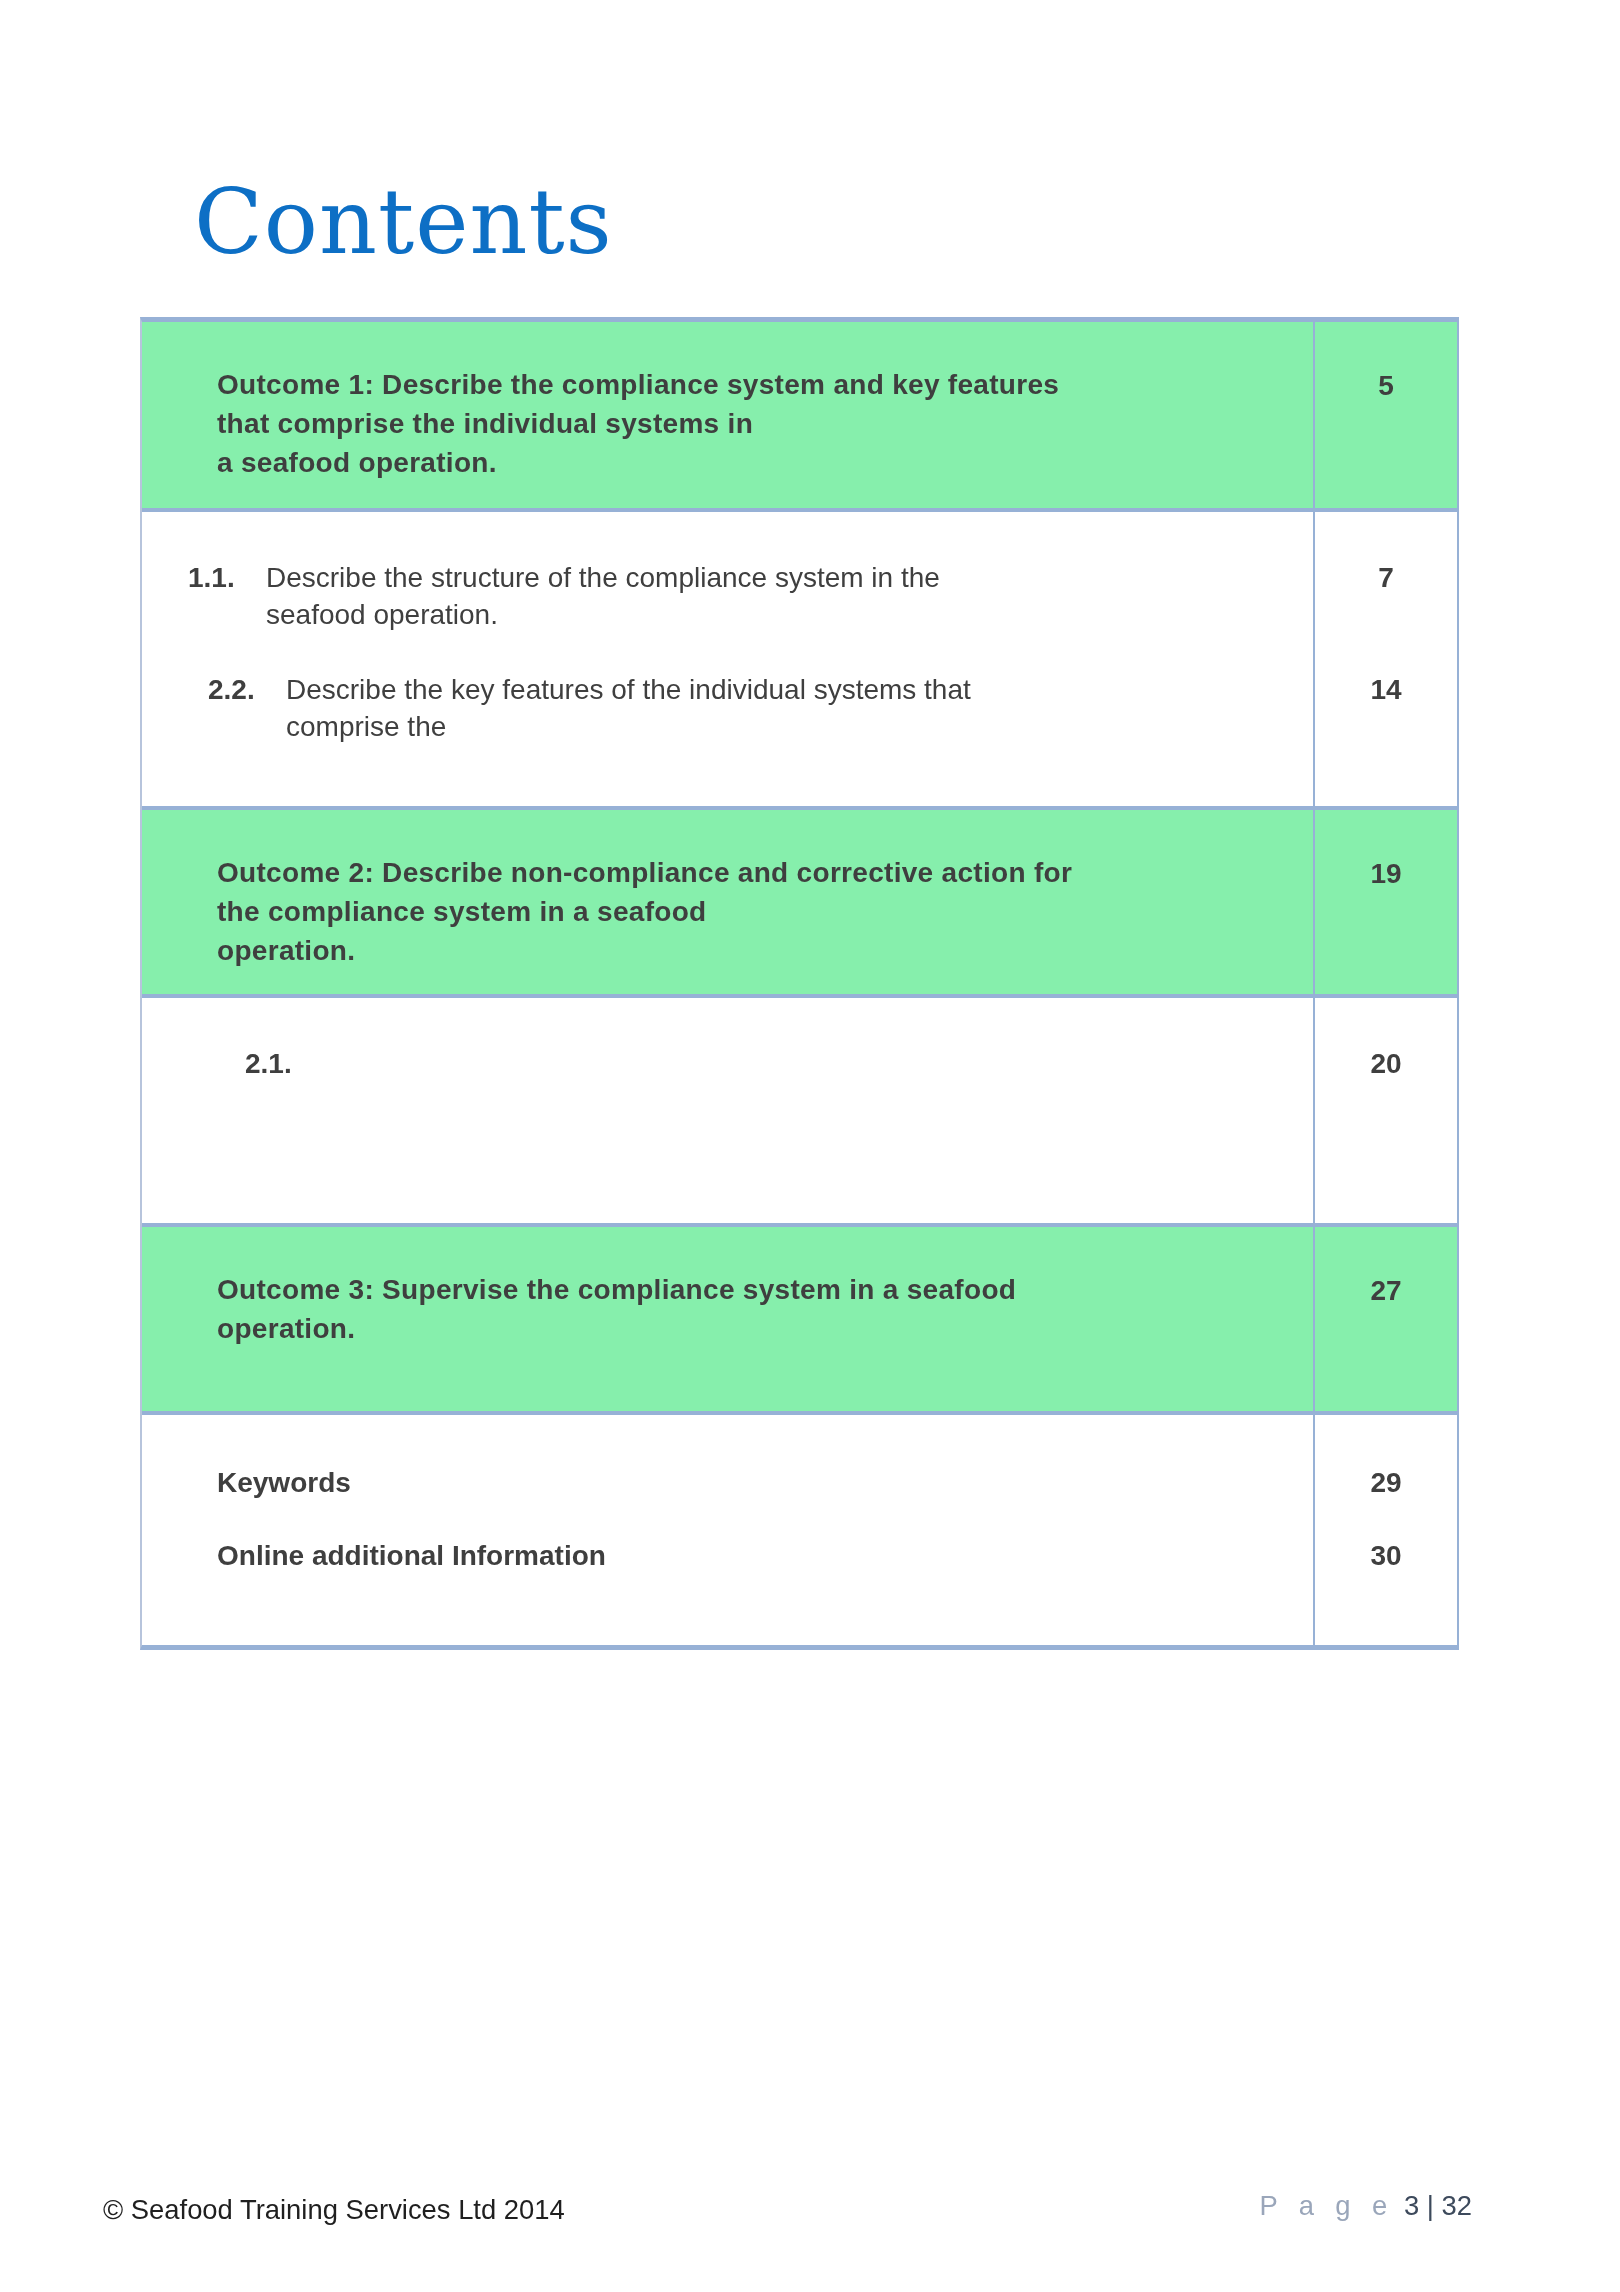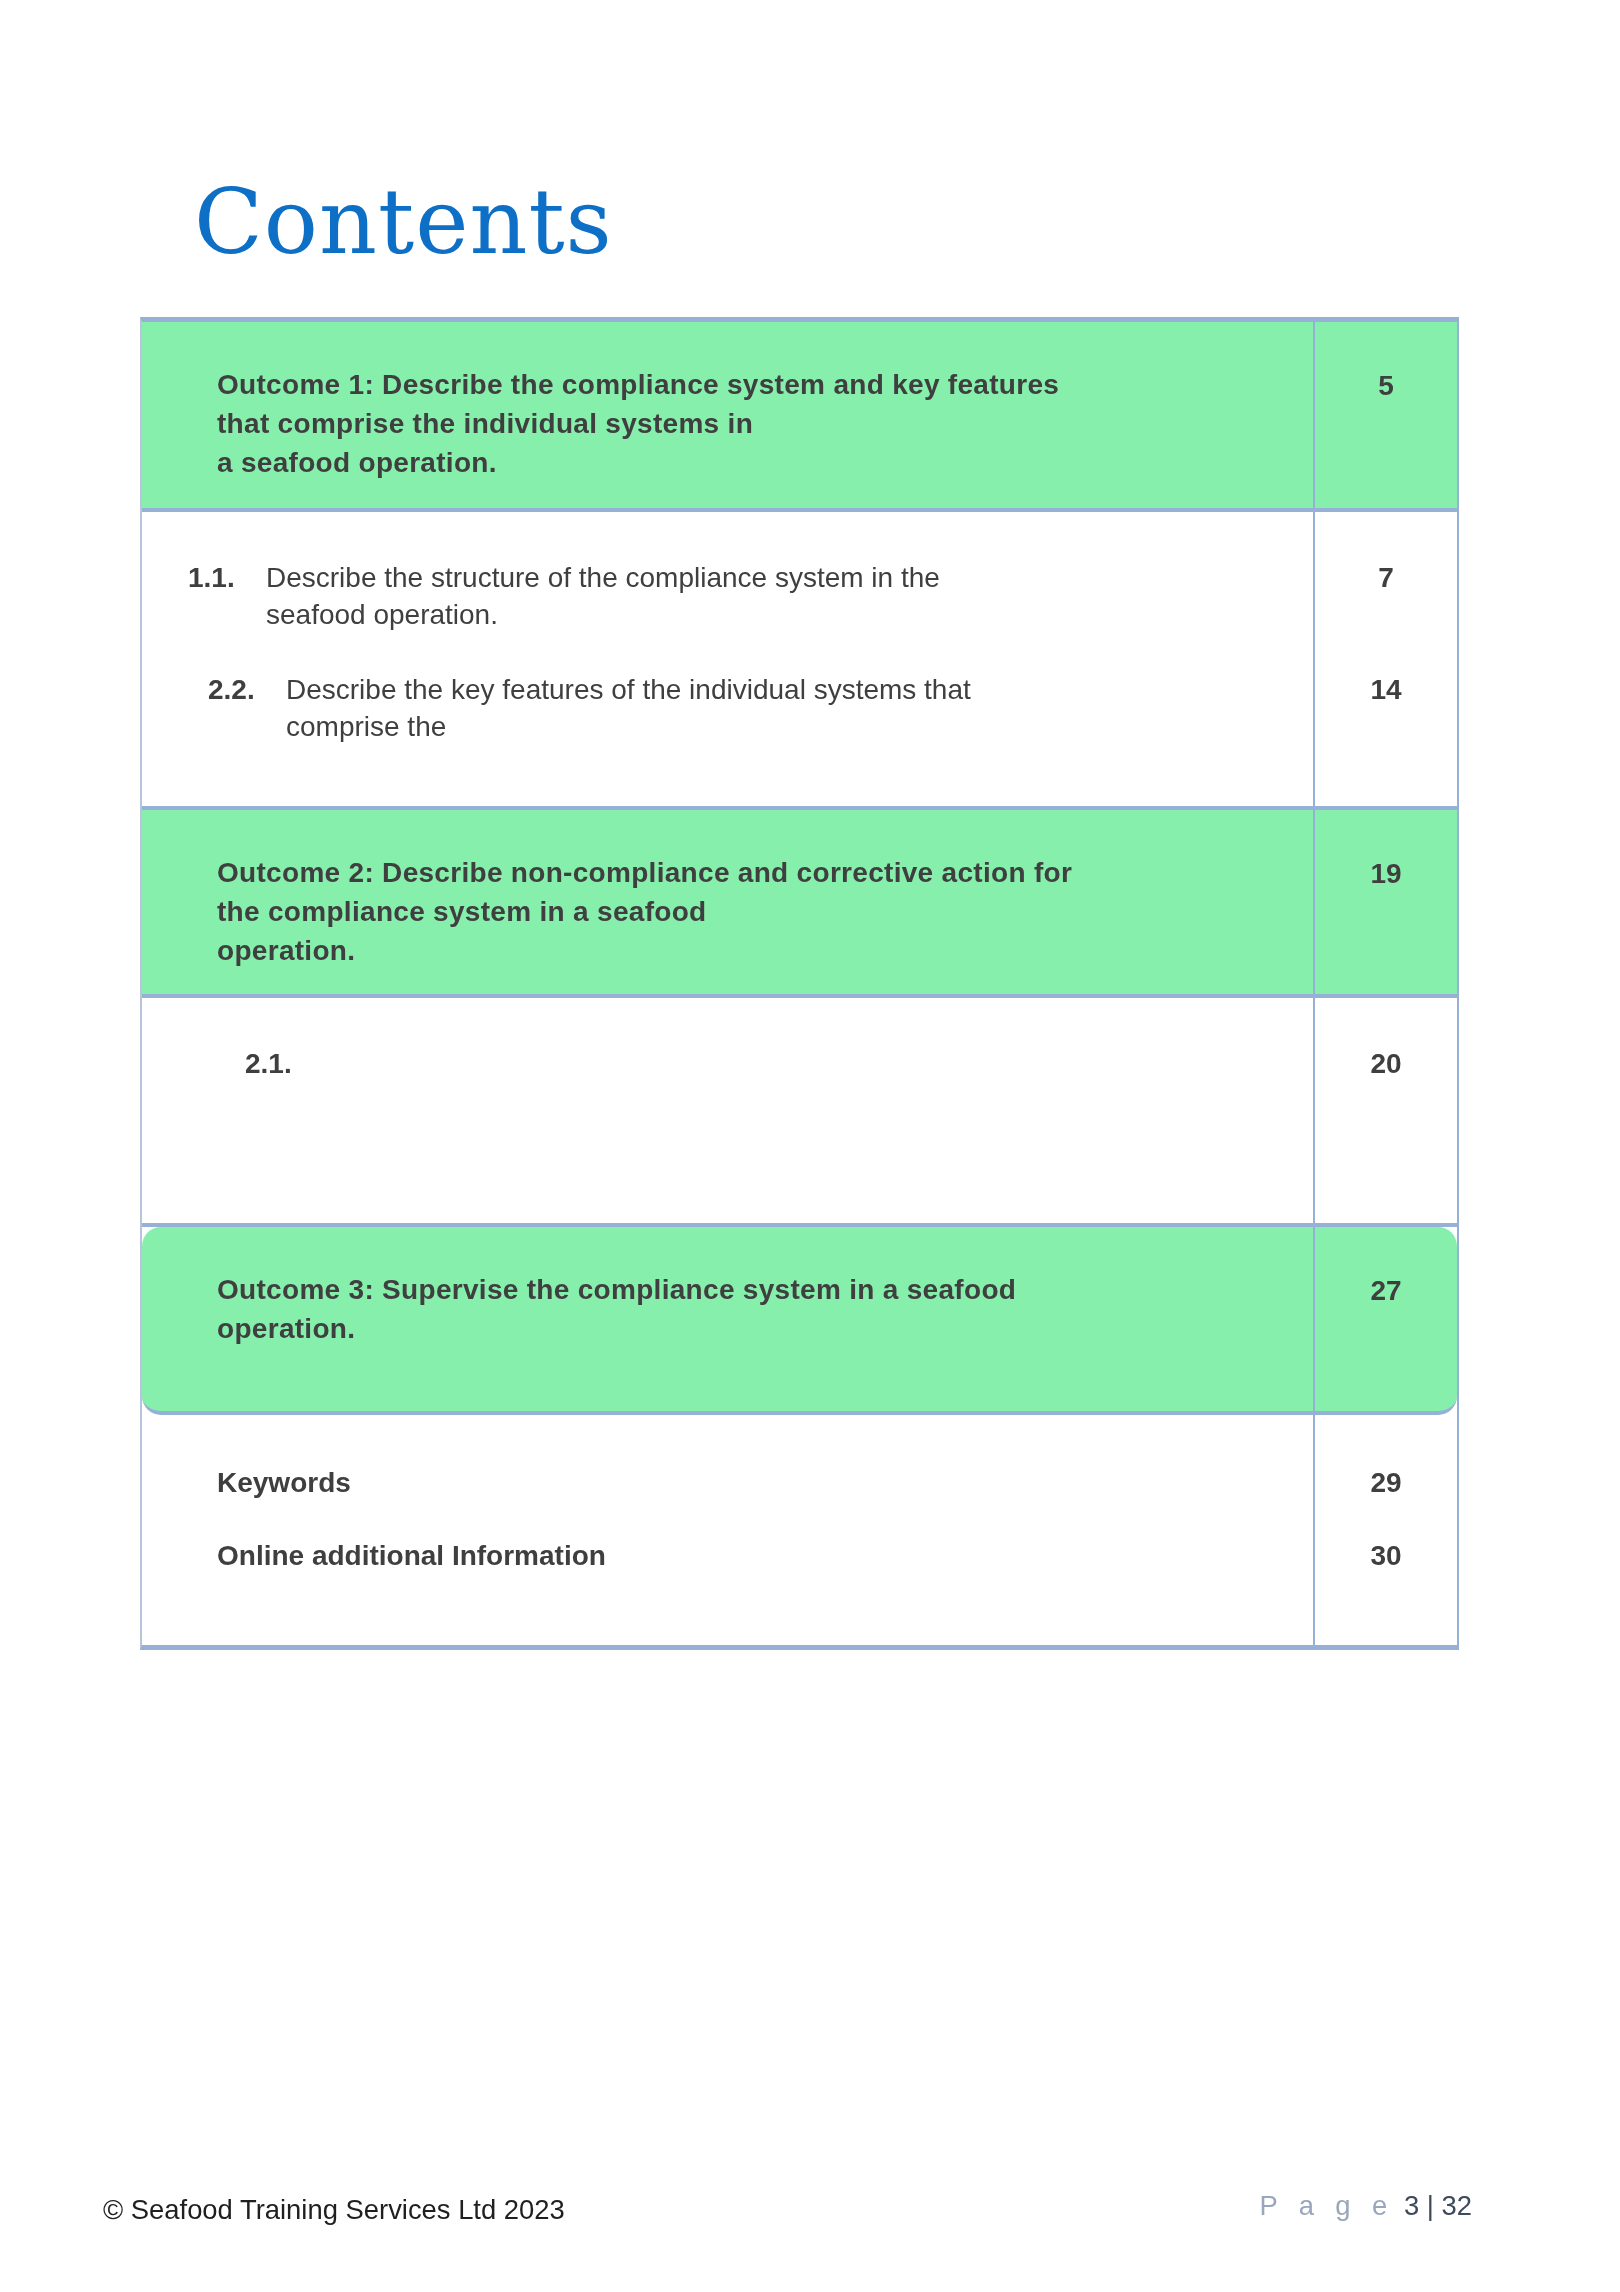--- a/index.html
+++ b/index.html
@@ -38,21 +38,21 @@
     background: #ffffff;
   }
   .trow { display: flex; border-bottom: 4.9px solid #97b1d6; }
   .trow:last-child { border-bottom: none; }
   .trow.shaded { background: #86efac; }
 
   .r1 { height: 186px; }
   .r2 { height: 294px; }
   .r3 { height: 184px; }
   .r4 { height: 225px; }
-  .r5 { height: 184px; border-radius: 19px; }
+  .r5 { height: 184px; }
   .r6 { height: 230px; }
 
   .cell-main { flex: 1 1 auto; overflow: hidden; }
   .cell-page {
     flex: 0 0 142px;
     border-left: 2px solid #97b1d6;
     text-align: center;
     font-weight: bold;
     font-size: 28px;
     color: #3f3f3f;
@@ -199,20 +199,20 @@
         <div class="plain-entry k-2">Online additional Information</div>
       </div>
       <div class="cell-page">
         <div class="pn pn-k1">29</div>
         <div class="pn pn-k2">30</div>
       </div>
     </div>
 
   </section>
 
-  <div class="footer-left">© Seafood Training Services Ltd 2023</div>
+  <div class="footer-left">© Seafood Training Services Ltd 2014</div>
 
   <div class="footer-right">
     <span class="pg-label">P a g e</span><span class="pg-value">3 | 32</span>
   </div>
 
 </main>
 
 
 </body></html>

